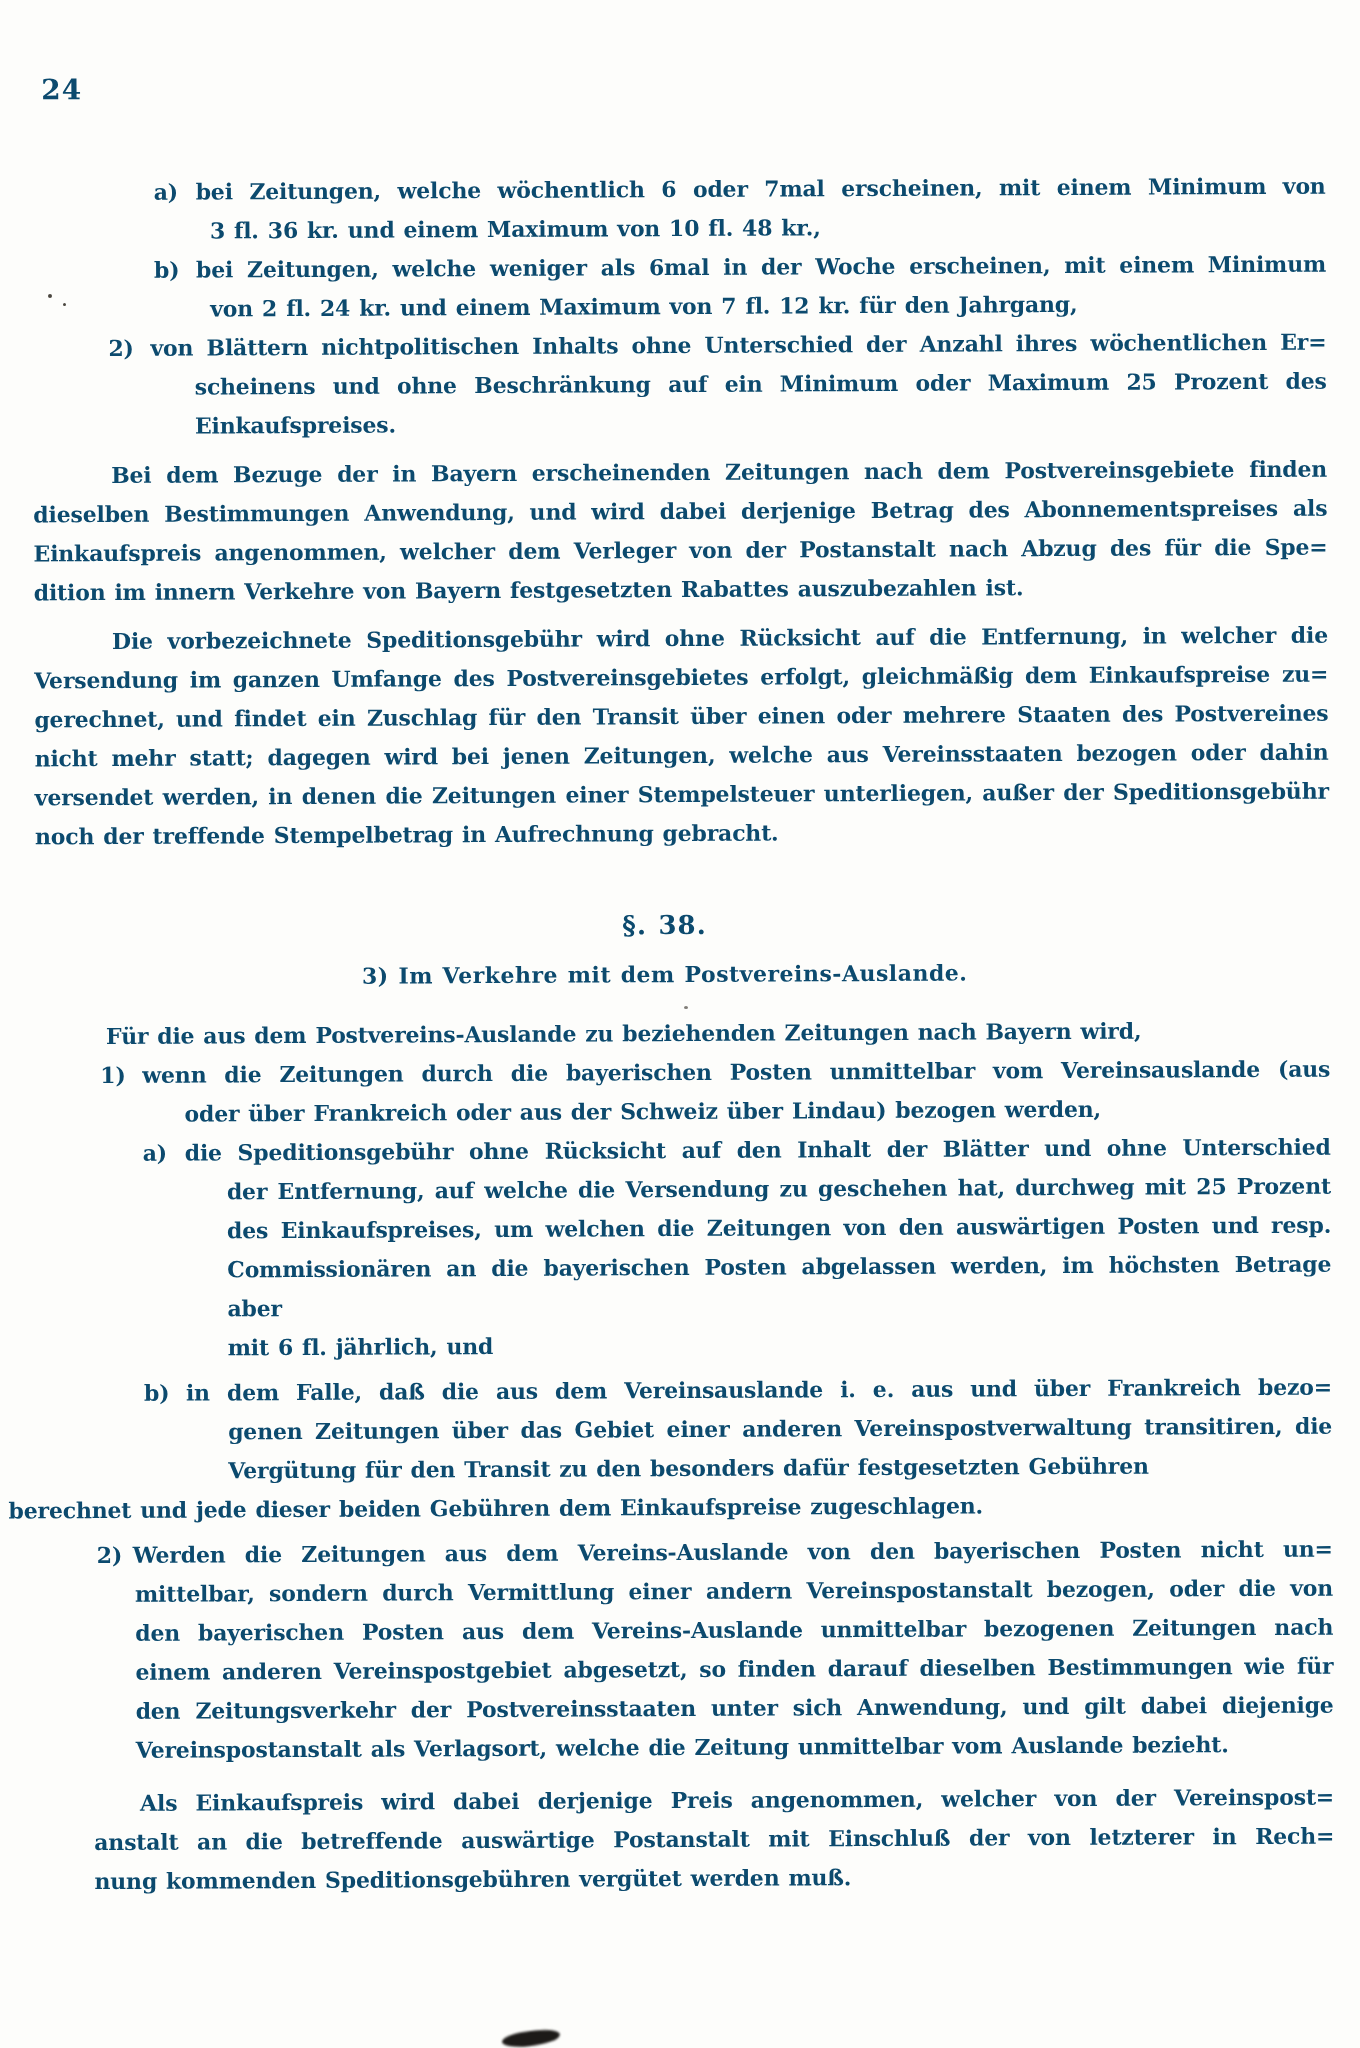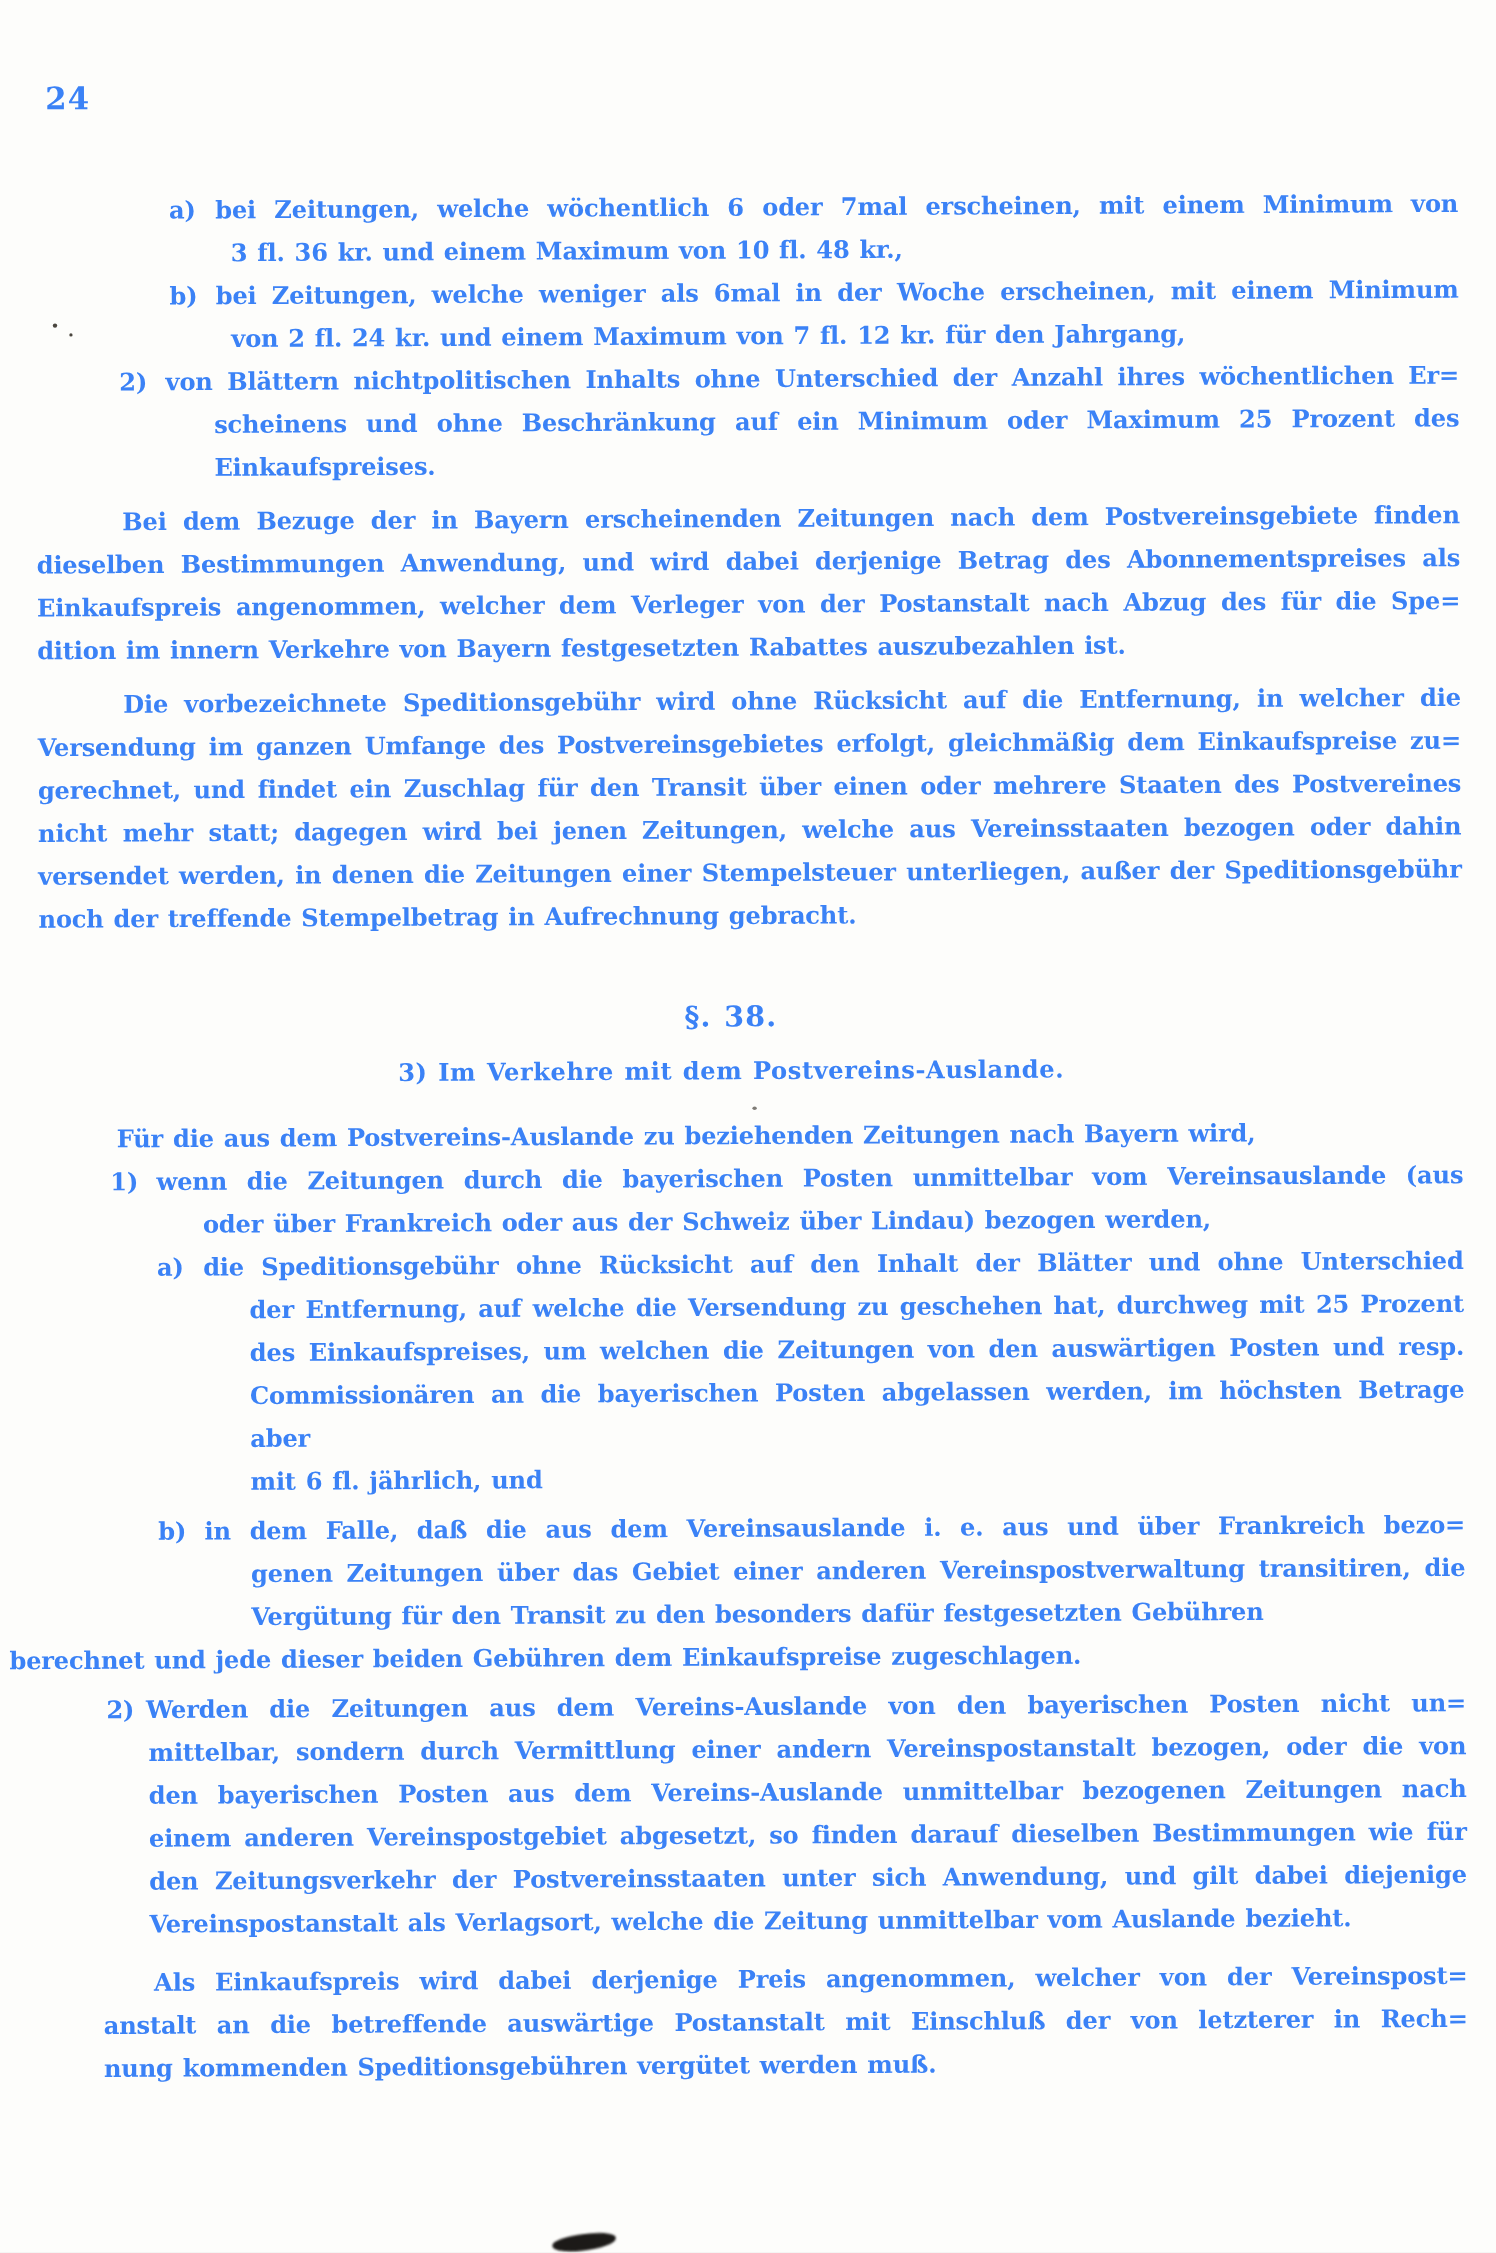--- a/index.html
+++ b/index.html
@@ -3,21 +3,21 @@
 <meta charset="utf-8">
 <style>
   html,body{margin:0;padding:0;background:#e8e8e6;}
   .page{
     position:relative;
     width:1360px;height:2048px;
     background:#fdfdfb;
     overflow:hidden;
     font-family:"DejaVu Serif", serif;
     font-weight:700;
-    color:#3b82f6;
+    color:#0c4a6e;
   }
   .content{position:absolute;left:0;top:0;width:1360px;height:2048px;transform:rotate(-0.3deg);}
   .pagenum{position:absolute;left:46px;top:70px;font-size:28px;letter-spacing:1px;}
   .text-flow{position:absolute;top:170px;left:0;width:1360px;}
   .block{position:relative;}
   .line{
     position:relative;
     font-size:22px;
     line-height:39px;
     letter-spacing:-0.2px;

